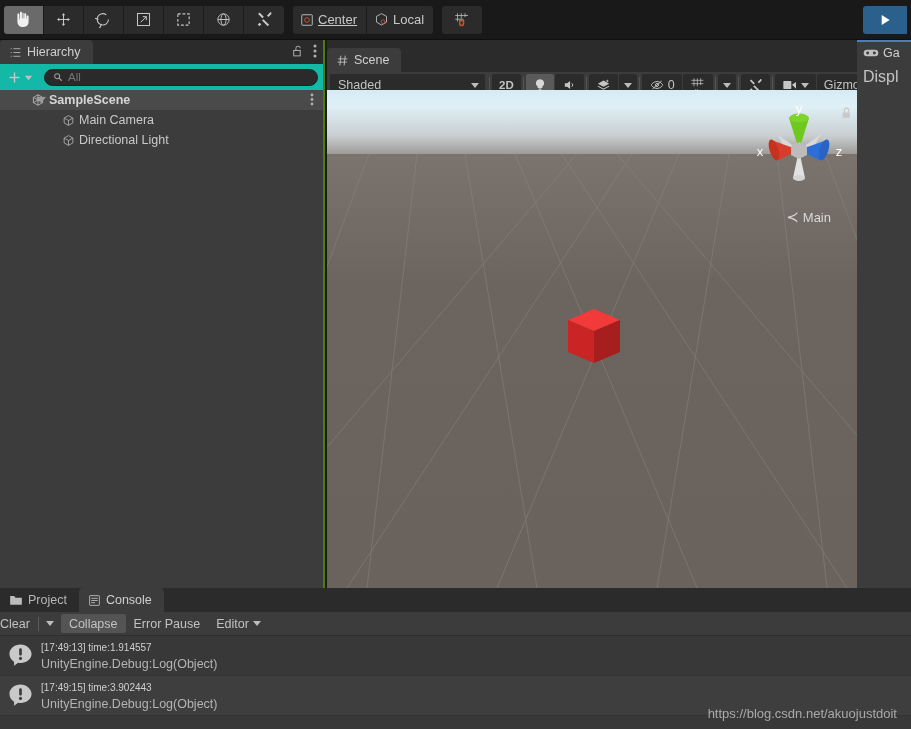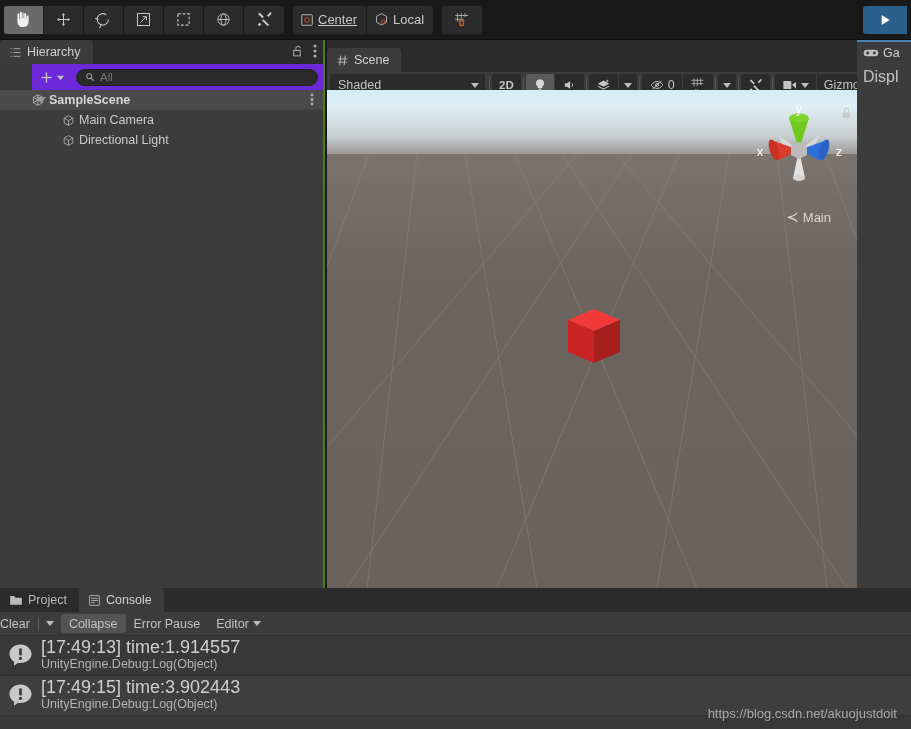--- a/index.html
+++ b/index.html
@@ -50,21 +50,21 @@
   }
   .tabbar { height: 24px; background: #2b2b2b; display: flex; align-items: flex-end; position: relative; }
   .tab {
     height: 24px; display: flex; align-items: center; gap: 5px;
     padding: 0 12px 0 9px; font-size: 12.5px; color: #b6b6b6; cursor: pointer;
     border-radius: 4px 4px 0 0;
   }
   .tab.active { background: #3c3c3c; color: #cfcfcf; }
   .tab-icons { position: absolute; right: 6px; top: 4px; display: flex; gap: 9px; align-items: center; }
   #h-toolrow {
-    height: 26px; background: #6d28d9; display: flex; align-items: center; padding: 0 5px; gap: 3px; margin-left: 32px;
+    height: 26px; background: #14b8a6; display: flex; align-items: center; padding: 0 5px; gap: 3px;
   }
   .plus-btn { display: flex; align-items: center; gap: 2px; color: #c8c8c8; cursor: pointer; padding: 0 2px; }
   .search-box {
     flex: 1; height: 17px; background: #2a2a2a; border: 1px solid #212121;
     border-radius: 9px; display: flex; align-items: center; padding: 0 8px; gap: 5px; margin-left: 6px;
   }
   .search-box input {
     background: transparent; border: none; outline: none;
     color: #8e8e8e; font-size: 11.5px; font-family: "Liberation Sans", sans-serif; width: 100%;
   }
@@ -133,21 +133,21 @@
   }
   .c-btn.pressed { background: #545454; border-radius: 2px; }
   .c-sep { width: 1px; height: 14px; background: #5a5a5a; }
   #c-list { background: #383838; height: 93px; }
   .log-row {
     height: 40px; display: flex; align-items: center; padding-left: 8px; gap: 8px; cursor: pointer;
     border-bottom: 1px solid #333;
   }
   .log-row.alt { background: #3e3e3e; }
   .log-text { display: flex; flex-direction: column; justify-content: center; }
-  .log-text .l1 { font-size: 18px; color: #cfcfcf; line-height: 17px; }
+  .log-text .l1 { font-size: 10px; color: #cfcfcf; line-height: 17px; }
   .log-text .l2 { font-size: 12.5px; color: #b4b4b4; line-height: 17px; }
   #watermark {
     position: absolute; right: 14px; bottom: 8px; color: #a9a9a9; font-size: 13px;
   }
   .ic { display: inline-flex; align-items: center; justify-content: center; }
 </style>
 </head>
 <body>
 
 <div id="app">

